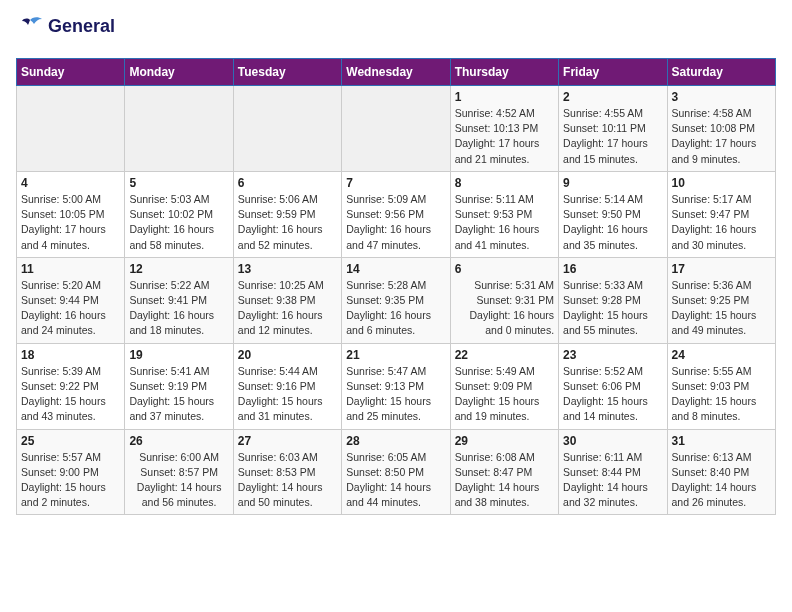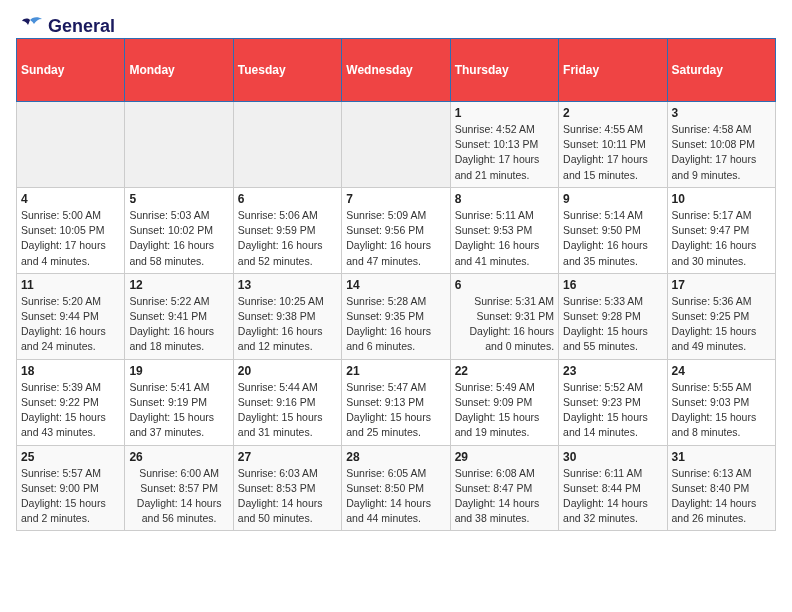--- a/index.html
+++ b/index.html
@@ -7,21 +7,21 @@
       font-family: Arial, sans-serif;
       background: #fff;
       width: 792px;
       min-height: 612px;
       padding: 16px;
     }
     .header-area {
       display: flex;
       justify-content: space-between;
       align-items: flex-start;
-      margin-bottom: 0;
+      margin-bottom: 20px;
     }
     .logo {
       display: flex;
       align-items: center;
       gap: 4px;
     }
     .logo-text {
       font-size: 18px;
       font-weight: bold;
       color: #1a1a5e;
@@ -45,23 +45,23 @@
     .subtitle {
       font-size: 16px;
       color: #333;
     }
     .calendar {
       width: 100%;
       border-collapse: collapse;
       font-size: 11px;
     }
     .calendar thead th {
-      background-color: #ef4444;
+      background-color: #701a75;
       color: #fff;
-      padding: 24px 4px;
+      padding: 6px 4px;
       text-align: left;
       font-size: 12px;
       font-weight: bold;
       border: 1px solid #2e6db4;
     }
     .calendar tbody td {
       border: 1px solid #ccc;
       vertical-align: top;
       padding: 4px;
       width: 108px;
@@ -284,21 +284,21 @@
         <td>
           <span class="day-number">22</span>
           <div class="day-info" style="white-space: pre-line;">Sunrise: 5:49 AM
 Sunset: 9:09 PM
 Daylight: 15 hours
 and 19 minutes.</div>
         </td>
         <td>
           <span class="day-number">23</span>
           <div class="day-info" style="white-space: pre-line;">Sunrise: 5:52 AM
-Sunset: 9:23 PM
+Sunset: 6:06 PM
 Daylight: 15 hours
 and 14 minutes.</div>
         </td>
         <td>
           <span class="day-number">24</span>
           <div class="day-info" style="white-space: pre-line;">Sunrise: 5:55 AM
 Sunset: 9:03 PM
 Daylight: 15 hours
 and 8 minutes.</div>
         </td>

